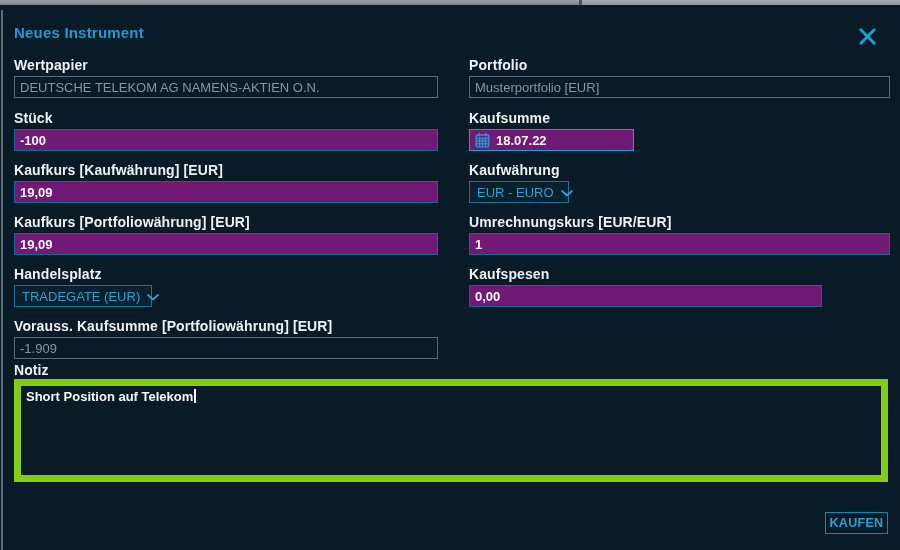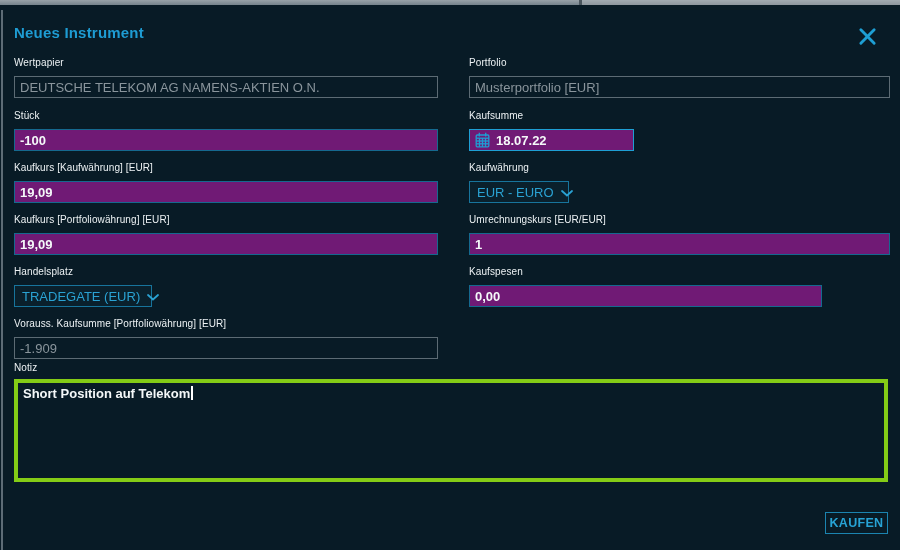--- a/index.html
+++ b/index.html
@@ -23,21 +23,21 @@
     position:absolute; left:14px; top:24px;
     font-size:15px; font-weight:700; color:#1e9cd3; letter-spacing:.2px;
   }
   .close {
     position:absolute; left:855px; top:24px; width:24px; height:24px;
     cursor:pointer; display:flex; align-items:center; justify-content:center;
   }
   .close svg { width:19px; height:19px; stroke:#1e9fd4; stroke-width:3; stroke-linecap:round; }
 
   .label {
-    position:absolute; font-size:10px; font-weight:400; color:#edf2f4; letter-spacing:.1px;
+    position:absolute; font-size:14px; font-weight:700; color:#edf2f4; letter-spacing:.1px;
     white-space:nowrap;
   }
 
   .field {
     position:absolute; height:22px;
     background:#701a75; border:1px solid #15698f;
     color:#f4f8f9; font-family:inherit; font-size:13px; font-weight:600;
     padding:0 5px; outline:none;
   }
   input.field::selection { background:#1e9fd4; }
@@ -56,21 +56,21 @@
 
   .field.select {
     display:flex; align-items:center; gap:7px; cursor:pointer;
     border-color:#17749c; background:#0a202c; padding:0 7px;
   }
   .field.select .sel-text { color:#2aa2d3; font-weight:400; font-size:13px; white-space:nowrap; }
   .field.select .chev svg { width:12px; height:7px; stroke:#2aa2d3; stroke-width:1.8; fill:none; stroke-linecap:round; }
 
   .textarea {
     position:absolute; left:14px; top:379px; width:874px; height:103px;
-    background:transparent; border:4px solid #84cc16;
+    background:transparent; border:7px solid #84cc16;
     color:#f4f8f9; font-size:13px; font-weight:600;
     padding:3px 5px; cursor:text;
   }
   .caret {
     display:inline-block; width:1.5px; height:14px; background:#ffffff;
     vertical-align:-2px; margin-left:1px;
   }
 
   .btn-kaufen {
     position:absolute; left:825px; top:512px; width:63px; height:22px;

